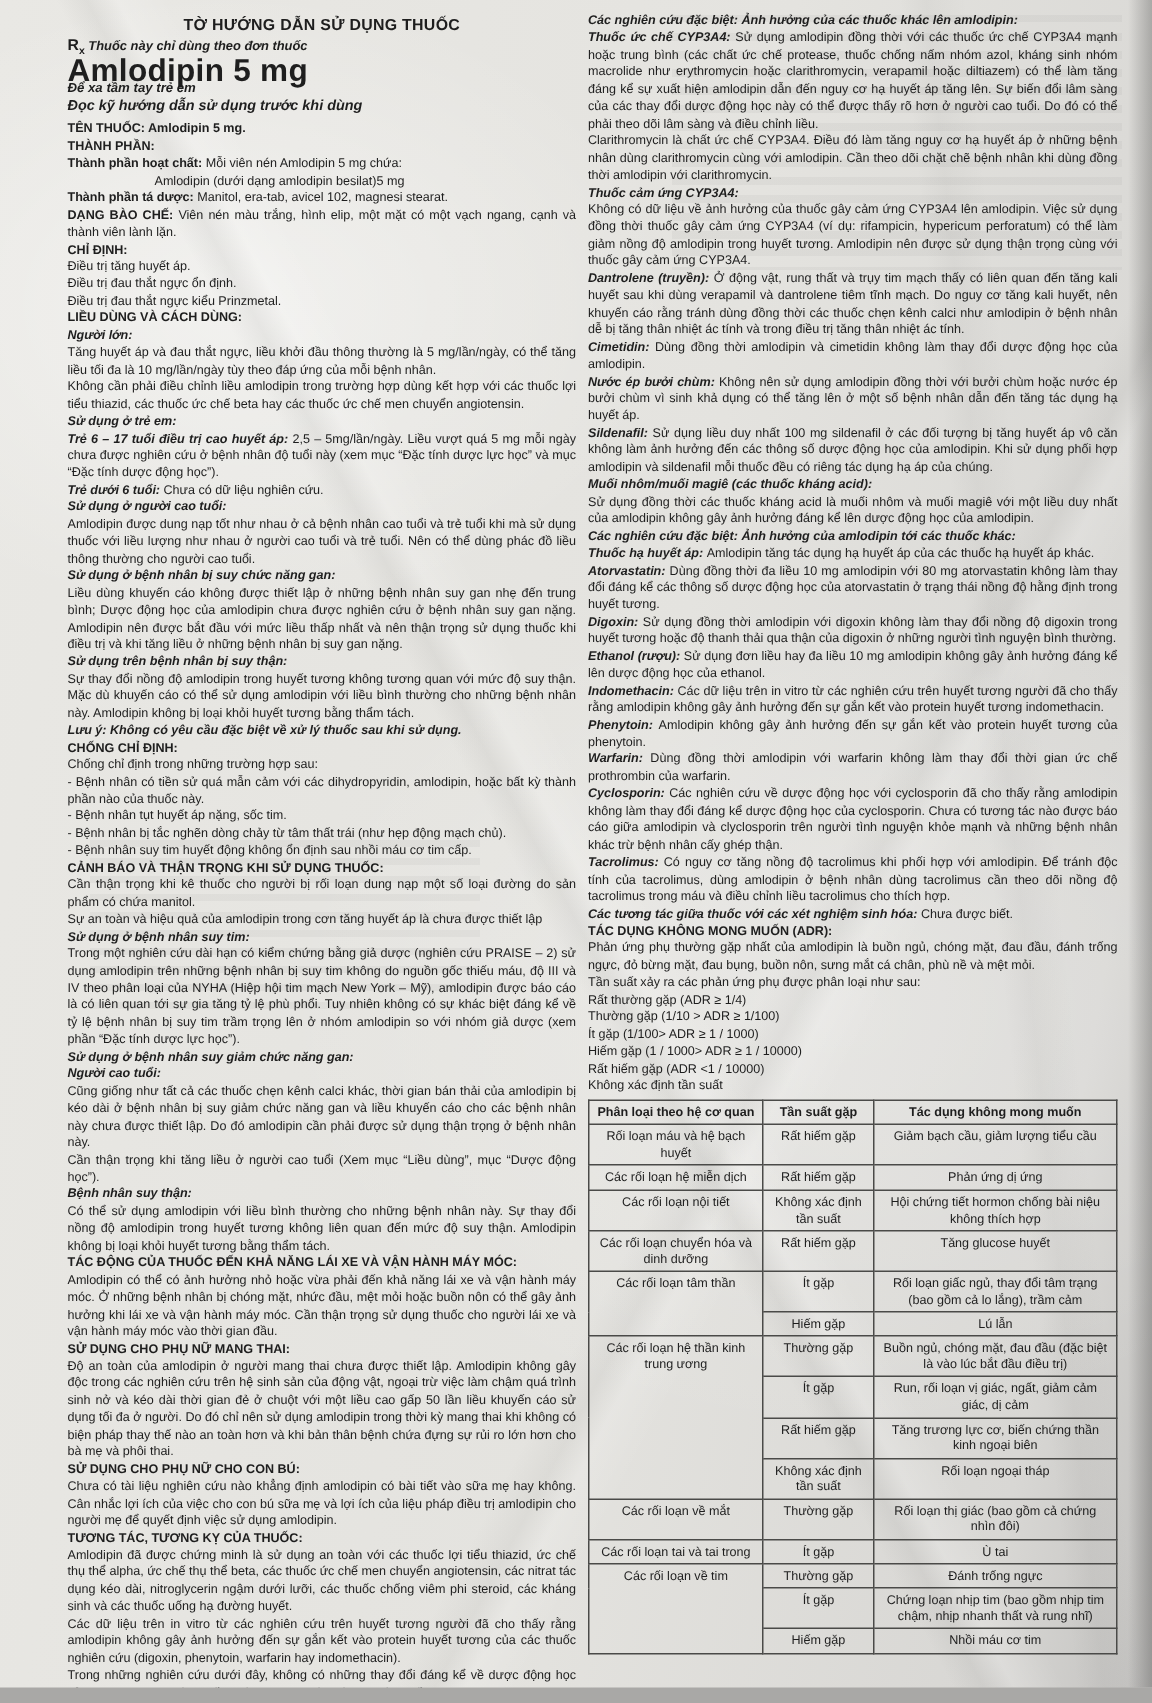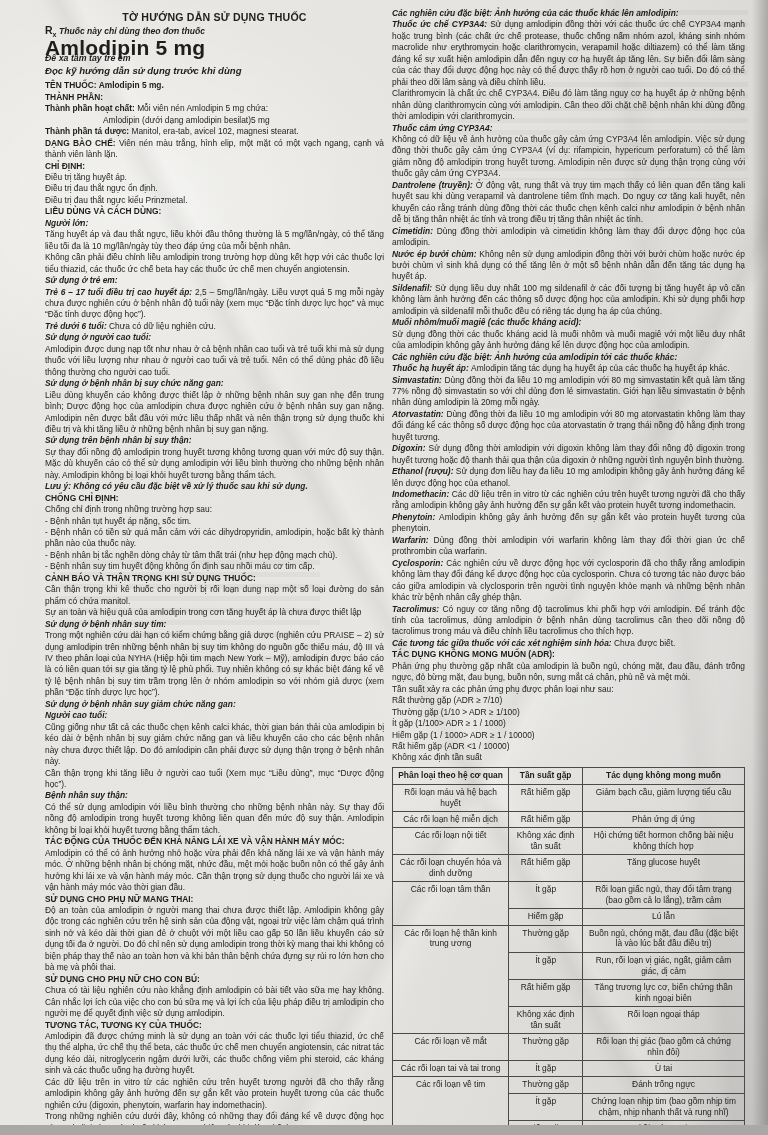--- a/index.html
+++ b/index.html
@@ -80,22 +80,22 @@
         <div class="blk p"><span class="bi">Trẻ dưới 6 tuổi: </span>Chưa có dữ liệu nghiên cứu.</div>
         <div class="blk sub">Sử dụng ở người cao tuổi:</div>
         <div class="blk p">Amlodipin được dung nạp tốt như nhau ở cả bệnh nhân cao tuổi và trẻ tuổi khi mà sử dụng thuốc với liều lượng như nhau ở người cao tuổi và trẻ tuổi. Nên có thể dùng phác đồ liều thông thường cho người cao tuổi.</div>
         <div class="blk sub">Sử dụng ở bệnh nhân bị suy chức năng gan:</div>
         <div class="blk p">Liều dùng khuyến cáo không được thiết lập ở những bệnh nhân suy gan nhẹ đến trung bình; Dược động học của amlodipin chưa được nghiên cứu ở bệnh nhân suy gan nặng. Amlodipin nên được bắt đầu với mức liều thấp nhất và nên thận trọng sử dụng thuốc khi điều trị và khi tăng liều ở những bệnh nhân bị suy gan nặng.</div>
         <div class="blk sub">Sử dụng trên bệnh nhân bị suy thận:</div>
         <div class="blk p">Sự thay đổi nồng độ amlodipin trong huyết tương không tương quan với mức độ suy thận. Mặc dù khuyến cáo có thể sử dụng amlodipin với liều bình thường cho những bệnh nhân này. Amlodipin không bị loại khỏi huyết tương bằng thẩm tách.</div>
         <div class="blk sub">Lưu ý: Không có yêu cầu đặc biệt về xử lý thuốc sau khi sử dụng.</div>
         <div class="blk head">CHỐNG CHỈ ĐỊNH:</div>
         <div class="blk p">Chống chỉ định trong những trường hợp sau:</div>
+        <div class="blk p">- Bệnh nhân có tiền sử quá mẫn cảm với các dihydropyridin, amlodipin, hoặc bất kỳ thành phần nào của thuốc này.</div>
         <div class="blk p">- Bệnh nhân tụt huyết áp nặng, sốc tim.</div>
-        <div class="blk p">- Bệnh nhân có tiền sử quá mẫn cảm với các dihydropyridin, amlodipin, hoặc bất kỳ thành phần nào của thuốc này.</div>
         <div class="blk p">- Bệnh nhân bị tắc nghẽn dòng chảy từ tâm thất trái (như hẹp động mạch chủ).</div>
         <div class="blk p">- Bệnh nhân suy tim huyết động không ổn định sau nhồi máu cơ tim cấp.</div>
         <div class="blk head">CẢNH BÁO VÀ THẬN TRỌNG KHI SỬ DỤNG THUỐC:</div>
         <div class="blk p">Cần thận trọng khi kê thuốc cho người bị rối loạn dung nạp một số loại đường do sản phẩm có chứa manitol.</div>
         <div class="blk p">Sự an toàn và hiệu quả của amlodipin trong cơn tăng huyết áp là chưa được thiết lập</div>
         <div class="blk sub">Sử dụng ở bệnh nhân suy tim:</div>
         <div class="blk p">Trong một nghiên cứu dài hạn có kiểm chứng bằng giả dược (nghiên cứu PRAISE – 2) sử dụng amlodipin trên những bệnh nhân bị suy tim không do nguồn gốc thiếu máu, độ III và IV theo phân loại của NYHA (Hiệp hội tim mạch New York – Mỹ), amlodipin được báo cáo là có liên quan tới sự gia tăng tỷ lệ phù phổi. Tuy nhiên không có sự khác biệt đáng kể về tỷ lệ bệnh nhân bị suy tim trầm trọng lên ở nhóm amlodipin so với nhóm giả dược (xem phần “Đặc tính dược lực học”).</div>
         <div class="blk sub">Sử dụng ở bệnh nhân suy giảm chức năng gan:</div>
         <div class="blk sub">Người cao tuổi:</div>
         <div class="blk p">Cũng giống như tất cả các thuốc chẹn kênh calci khác, thời gian bán thải của amlodipin bị kéo dài ở bệnh nhân bị suy giảm chức năng gan và liều khuyến cáo cho các bệnh nhân này chưa được thiết lập. Do đó amlodipin cần phải được sử dụng thận trọng ở bệnh nhân này.</div>
@@ -123,34 +123,33 @@
         <div class="blk sub">Thuốc cảm ứng CYP3A4:</div>
         <div class="blk p">Không có dữ liệu về ảnh hưởng của thuốc gây cảm ứng CYP3A4 lên amlodipin. Việc sử dụng đồng thời thuốc gây cảm ứng CYP3A4 (ví dụ: rifampicin, hypericum perforatum) có thể làm giảm nồng độ amlodipin trong huyết tương. Amlodipin nên được sử dụng thận trọng cùng với thuốc gây cảm ứng CYP3A4.</div>
         <div class="blk p"><span class="bi">Dantrolene (truyền): </span>Ở động vật, rung thất và trụy tim mạch thấy có liên quan đến tăng kali huyết sau khi dùng verapamil và dantrolene tiêm tĩnh mạch. Do nguy cơ tăng kali huyết, nên khuyến cáo rằng tránh dùng đồng thời các thuốc chẹn kênh calci như amlodipin ở bệnh nhân dễ bị tăng thân nhiệt ác tính và trong điều trị tăng thân nhiệt ác tính.</div>
         <div class="blk p"><span class="bi">Cimetidin: </span>Dùng đồng thời amlodipin và cimetidin không làm thay đổi dược động học của amlodipin.</div>
         <div class="blk p"><span class="bi">Nước ép bưởi chùm: </span>Không nên sử dụng amlodipin đồng thời với bưởi chùm hoặc nước ép bưởi chùm vì sinh khả dụng có thể tăng lên ở một số bệnh nhân dẫn đến tăng tác dụng hạ huyết áp.</div>
         <div class="blk p"><span class="bi">Sildenafil: </span>Sử dụng liều duy nhất 100 mg sildenafil ở các đối tượng bị tăng huyết áp vô căn không làm ảnh hưởng đến các thông số dược động học của amlodipin. Khi sử dụng phối hợp amlodipin và sildenafil mỗi thuốc đều có riêng tác dụng hạ áp của chúng.</div>
         <div class="blk sub">Muối nhôm/muối magiê (các thuốc kháng acid):</div>
         <div class="blk p">Sử dụng đồng thời các thuốc kháng acid là muối nhôm và muối magiê với một liều duy nhất của amlodipin không gây ảnh hưởng đáng kể lên dược động học của amlodipin.</div>
         <div class="blk sub">Các nghiên cứu đặc biệt: Ảnh hưởng của amlodipin tới các thuốc khác:</div>
         <div class="blk p"><span class="bi">Thuốc hạ huyết áp: </span>Amlodipin tăng tác dụng hạ huyết áp của các thuốc hạ huyết áp khác.</div>
-        <div class="blk p"><span class="bi">Simvastatin: </span>Dùng đồng thời đa liều 10 mg amlodipin với 80 mg simvastatin kết quả làm tăng 77% nồng độ simvastatin so với chỉ dùng đơn lẻ simvastatin. Giới hạn liều simvastatin ở bệnh nhân dùng amlodipin là 20mg mỗi ngày.</div>
         <div class="blk p"><span class="bi">Atorvastatin: </span>Dùng đồng thời đa liều 10 mg amlodipin với 80 mg atorvastatin không làm thay đổi đáng kể các thông số dược động học của atorvastatin ở trạng thái nồng độ hằng định trong huyết tương.</div>
         <div class="blk p"><span class="bi">Digoxin: </span>Sử dụng đồng thời amlodipin với digoxin không làm thay đổi nồng độ digoxin trong huyết tương hoặc độ thanh thải qua thận của digoxin ở những người tình nguyện bình thường.</div>
         <div class="blk p"><span class="bi">Ethanol (rượu): </span>Sử dụng đơn liều hay đa liều 10 mg amlodipin không gây ảnh hưởng đáng kể lên dược động học của ethanol.</div>
         <div class="blk p"><span class="bi">Indomethacin: </span>Các dữ liệu trên in vitro từ các nghiên cứu trên huyết tương người đã cho thấy rằng amlodipin không gây ảnh hưởng đến sự gắn kết vào protein huyết tương indomethacin.</div>
         <div class="blk p"><span class="bi">Phenytoin: </span>Amlodipin không gây ảnh hưởng đến sự gắn kết vào protein huyết tương của phenytoin.</div>
         <div class="blk p"><span class="bi">Warfarin: </span>Dùng đồng thời amlodipin với warfarin không làm thay đổi thời gian ức chế prothrombin của warfarin.</div>
         <div class="blk p"><span class="bi">Cyclosporin: </span>Các nghiên cứu về dược động học với cyclosporin đã cho thấy rằng amlodipin không làm thay đổi đáng kể dược động học của cyclosporin. Chưa có tương tác nào được báo cáo giữa amlodipin và clyclosporin trên người tình nguyện khỏe mạnh và những bệnh nhân khác trừ bệnh nhân cấy ghép thận.</div>
         <div class="blk p"><span class="bi">Tacrolimus: </span>Có nguy cơ tăng nồng độ tacrolimus khi phối hợp với amlodipin. Để tránh độc tính của tacrolimus, dùng amlodipin ở bệnh nhân dùng tacrolimus cần theo dõi nồng độ tacrolimus trong máu và điều chỉnh liều tacrolimus cho thích hợp.</div>
         <div class="blk p"><span class="bi">Các tương tác giữa thuốc với các xét nghiệm sinh hóa: </span>Chưa được biết.</div>
         <div class="blk head">TÁC DỤNG KHÔNG MONG MUỐN (ADR):</div>
         <div class="blk p">Phản ứng phụ thường gặp nhất của amlodipin là buồn ngủ, chóng mặt, đau đầu, đánh trống ngực, đỏ bừng mặt, đau bụng, buồn nôn, sưng mắt cá chân, phù nề và mệt mỏi.</div>
         <div class="blk p">Tần suất xảy ra các phản ứng phụ được phân loại như sau:</div>
-        <div class="blk p">Rất thường gặp (ADR ≥ 7/10)</div>
+        <div class="blk p">Rất thường gặp (ADR ≥ 1/4)</div>
         <div class="blk p">Thường gặp (1/10 &gt; ADR ≥ 1/100)</div>
         <div class="blk p">Ít gặp (1/100&gt; ADR ≥ 1 / 1000)</div>
         <div class="blk p">Hiếm gặp (1 / 1000&gt; ADR ≥ 1 / 10000)</div>
         <div class="blk p">Rất hiếm gặp (ADR &lt;1 / 10000)</div>
         <div class="blk p">Không xác định tần suất</div>
       </div>
     <table class="adr">
       <thead>
           <tr id="adr-head-row">
             <th>Phân loại theo hệ cơ quan</th>

